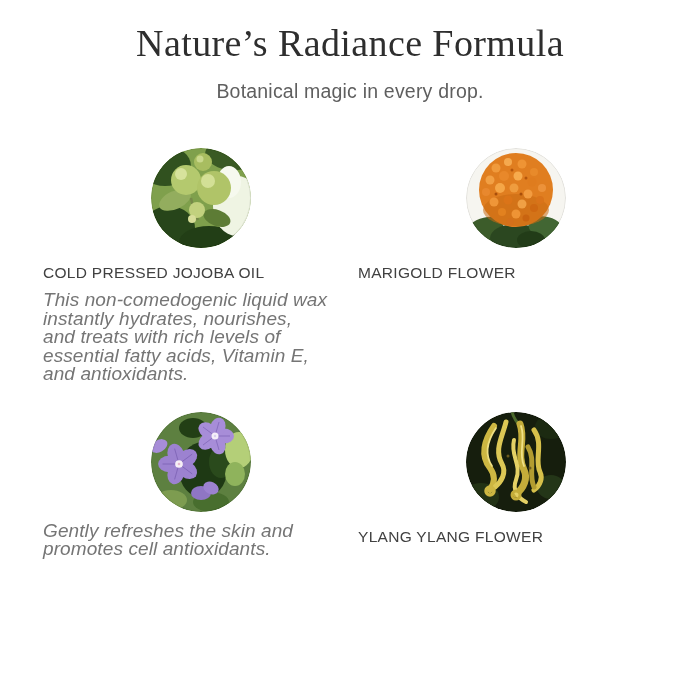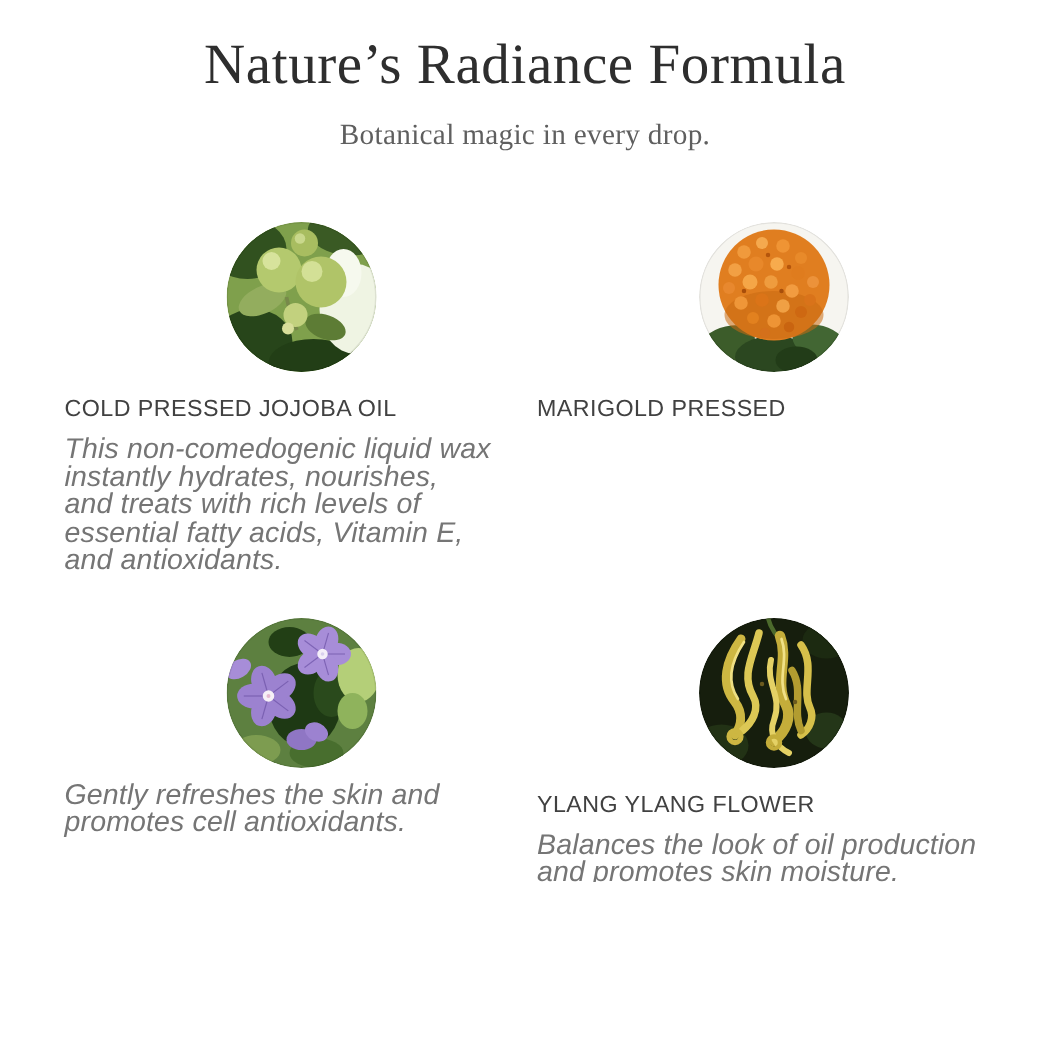--- a/index.html
+++ b/index.html
@@ -20,21 +20,20 @@
     line-height: 40px;
     color: #2e2e2e;
     letter-spacing: 0.4px;
   }
   p.subtitle {
     margin: 17px 0 0 0;
     font-size: 19.5px;
     line-height: 22px;
     color: #5f5f5f;
     letter-spacing: 0.2px;
-    font-family: Liberation Serif, serif;
   }
   .grid {
     width: 630px;
     margin: 46px 0 0 43px;
     display: grid;
     grid-template-columns: 315px 315px;
     row-gap: 28px;
   }
   .card { text-align: left; }
   .photo {
@@ -153,21 +152,21 @@
             <circle cx="60" cy="70" r="3.5" fill="#c96410"></circle>
             <circle cx="44" cy="74" r="3.5" fill="#d4701b"></circle>
             <circle cx="46" cy="22" r="1.5" fill="#b5560c"></circle>
             <circle cx="60" cy="30" r="1.5" fill="#b5560c"></circle>
             <circle cx="30" cy="46" r="1.5" fill="#a84e0a"></circle>
             <circle cx="55" cy="46" r="1.5" fill="#a84e0a"></circle>
             <circle cx="50" cy="50" r="49.5" fill="none" stroke="rgba(0,0,0,0.08)" stroke-width="1"></circle>
           </g>
         </svg>
       </div>
-      <h2>MARIGOLD PRESSED</h2>
+      <h2>MARIGOLD FLOWER</h2>
     </section>
 
     <section class="card">
       <div class="photo">
         <svg viewBox="0 0 100 100" width="100" height="100">
           <defs>
               <clipPath id="cpG">
                 <circle cx="50" cy="50" r="50"></circle>
               </clipPath>
             </defs>
@@ -253,18 +252,16 @@
               <circle cx="24" cy="79" r="4" stroke="#cdb742" stroke-width="3.5"></circle>
               <circle cx="50" cy="83" r="4" stroke="#c4ad3a" stroke-width="3"></circle>
             </g>
             <circle cx="42" cy="44" r="1.5" fill="#6b5a1e"></circle>
             <circle cx="64" cy="56" r="1.5" fill="#6b5a1e"></circle>
             <circle cx="50" cy="50" r="49.5" fill="none" stroke="rgba(0,0,0,0.1)" stroke-width="1"></circle>
           </g>
         </svg>
       </div>
       <h2>YLANG YLANG FLOWER</h2>
-      <p class="desc">Balances the look of oil production
-and promotes skin moisture.</p>
     </section>
 
   </div>
 </div>
 
 </body></html>

